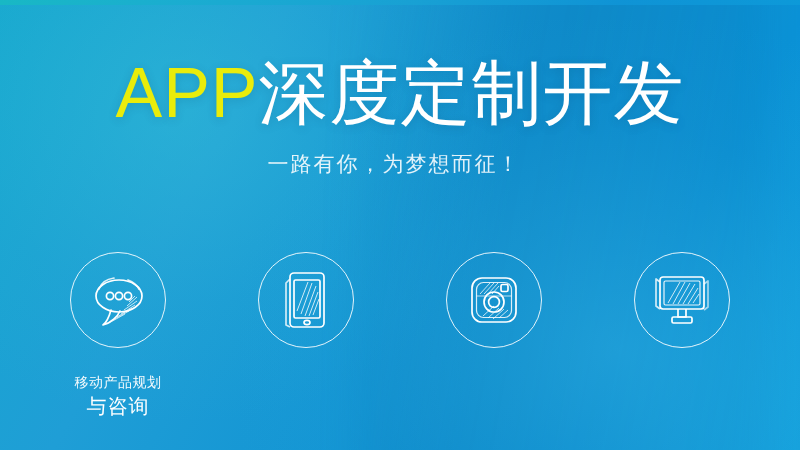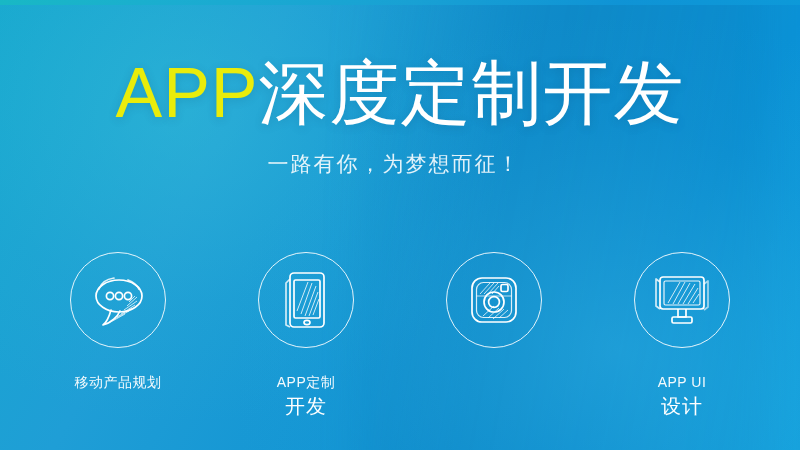--- a/index.html
+++ b/index.html
@@ -170,44 +170,41 @@
               <path d="M34 43 L48 34"></path>
               <path d="M30 46 L45 37"></path>
               <path d="M26 49 L42 40"></path>
               <path d="M22 52 L38 43"></path>
             </g>
           </svg>
         </span>
       </div>
       <div class="labels">
         <div class="label-top">移动产品规划</div>
+        <div class="label-bot">与咨询</div>
       </div>
     </div>
 
     <div class="feature">
       <div class="circle">
         <span>
           <svg width="58" height="62" viewBox="0 0 58 62" fill="none" stroke="#ffffff" stroke-width="1.7">
             <rect x="13" y="4" width="34" height="54" rx="4"></rect>
             <rect x="17" y="11" width="26" height="38" rx="1.5"></rect>
             <path d="M13 10 L9 14 L9 56 L13 58" stroke-linejoin="round" opacity=".8"></path>
             <ellipse cx="30" cy="53.5" rx="3" ry="2.2"></ellipse>
             <g stroke-width="1" opacity=".8">
               <path d="M20 42 L31 13"></path>
               <path d="M24 45 L35 14"></path>
               <path d="M28 47 L39 17"></path>
               <path d="M32 47 L41 23"></path>
               <path d="M36 46 L42 30"></path>
             </g>
           </svg>
         </span>
-      </div>
-      <div class="labels">
-        <div class="label-top">APP定制</div>
-        <div class="label-bot">开发</div>
       </div>
     </div>
 
     <div class="feature">
       <div class="circle">
         <span>
           <svg width="62" height="62" viewBox="0 0 62 62" fill="none" stroke="#ffffff" stroke-width="1.7">
             <rect x="9" y="9" width="44" height="44" rx="10"></rect>
             <rect x="13.5" y="13.5" width="35" height="35" rx="7" stroke-width="1.2" opacity=".85"></rect>
             <circle cx="31" cy="33" r="10"></circle>
@@ -243,20 +240,16 @@
               <path d="M18 32 L30 11"></path>
               <path d="M23 33 L35 11"></path>
               <path d="M28 33 L40 12"></path>
               <path d="M33 33 L45 13"></path>
               <path d="M38 33 L48 17"></path>
               <path d="M43 32 L49 23"></path>
             </g>
           </svg>
         </span>
       </div>
-      <div class="labels">
-        <div class="label-top">APP UI</div>
-        <div class="label-bot">设计</div>
-      </div>
     </div>
 
   </div>
 </div>
 
 </body></html>

